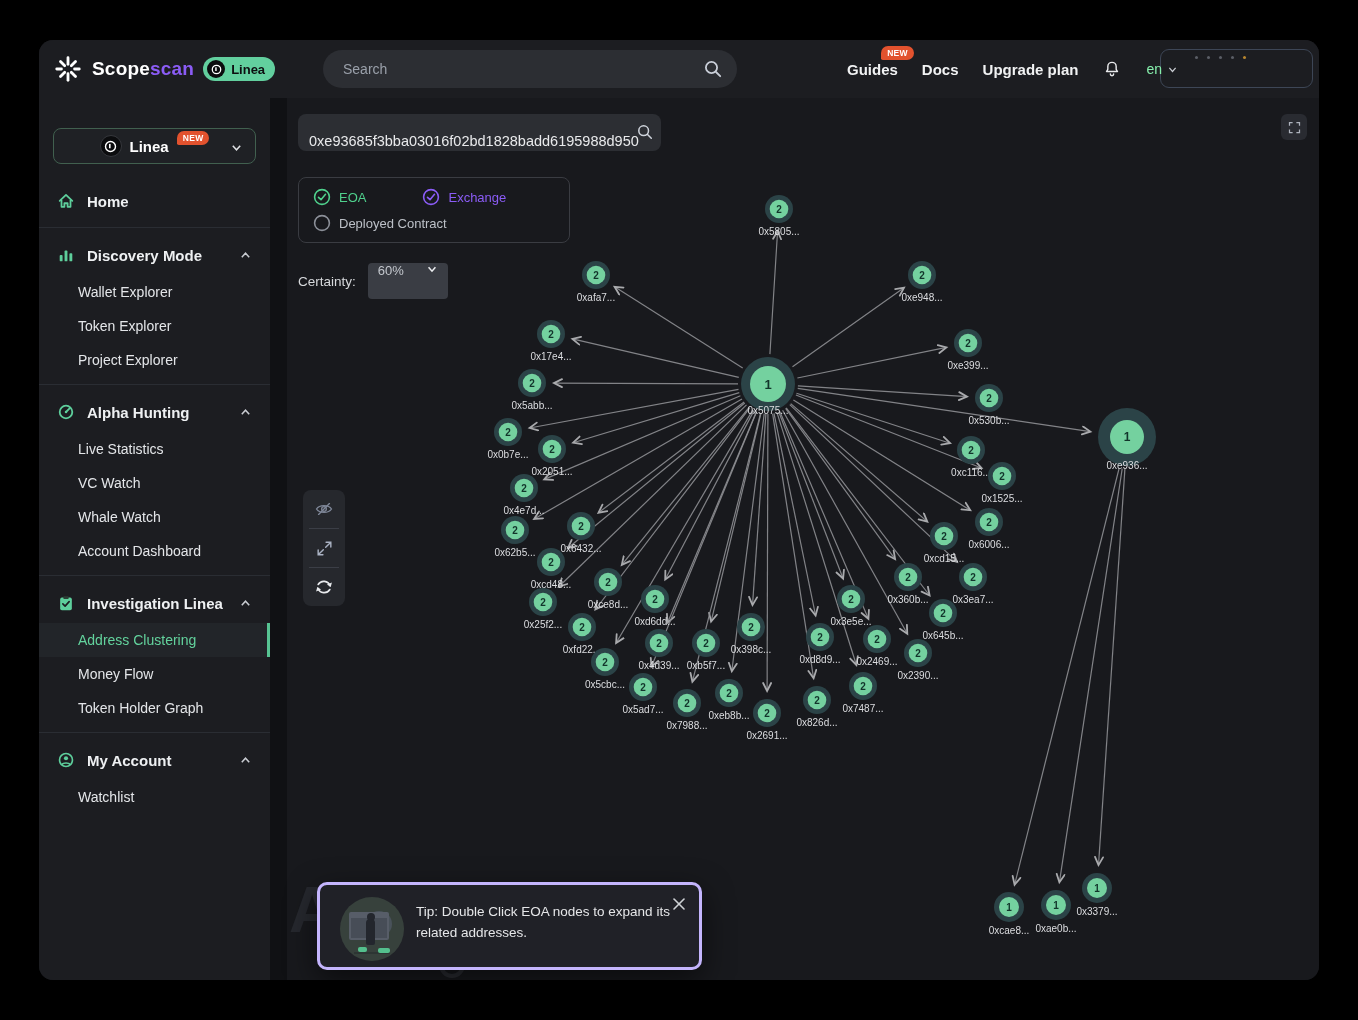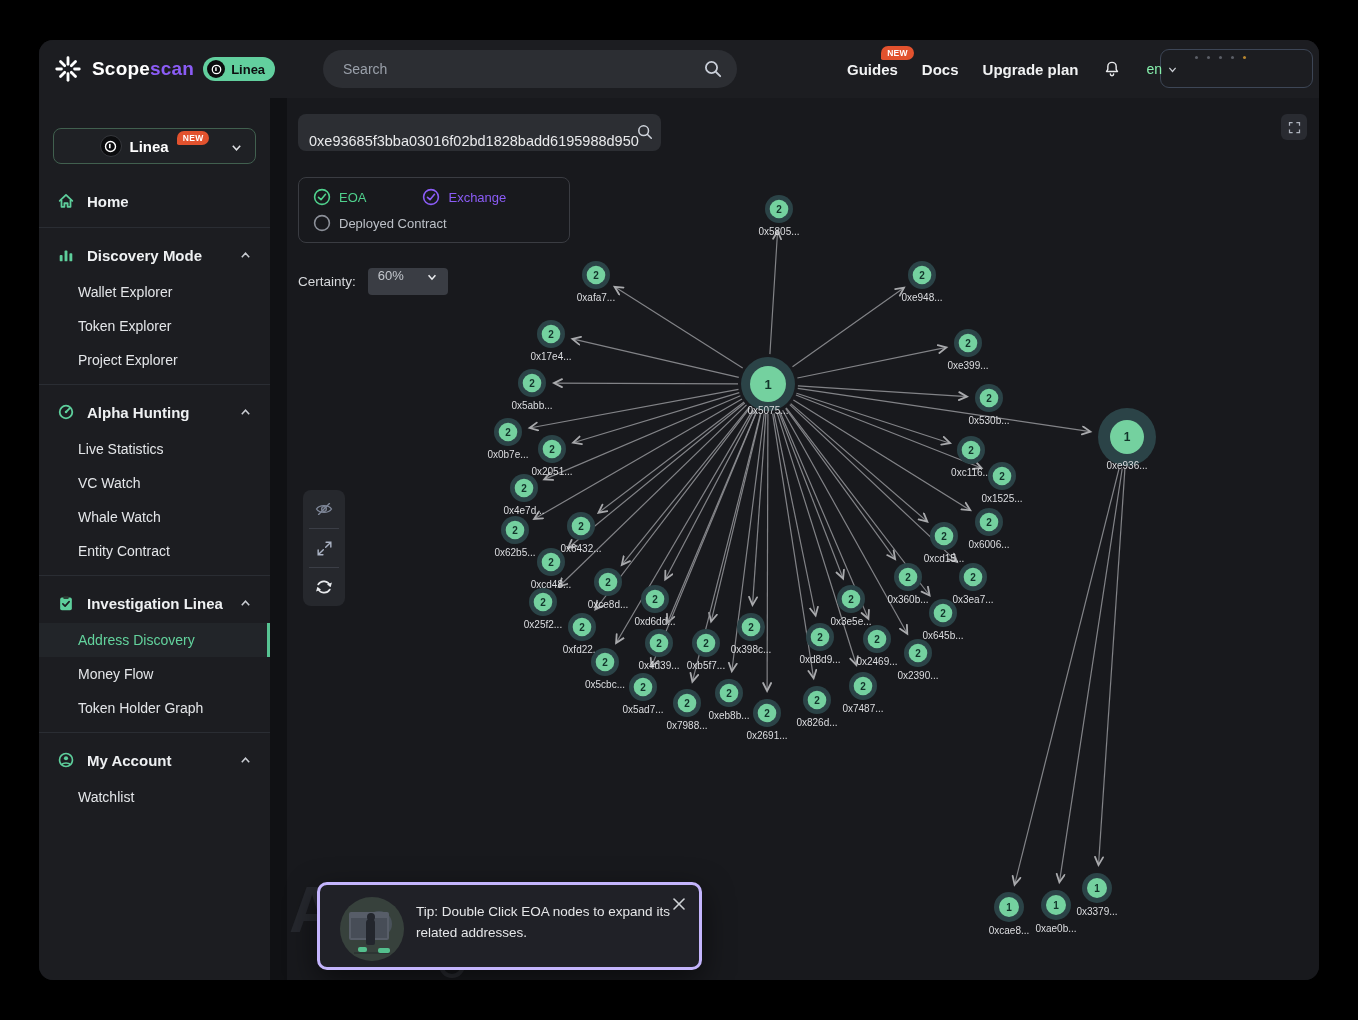--- a/index.html
+++ b/index.html
@@ -48,21 +48,21 @@
   .addr-box input { background:transparent; border:none; outline:none; color:#e9eaec; font-size:14.5px; padding:16px 4px 0 11px; width:100%; height:100%; font-family:"Liberation Sans", sans-serif; }
   .addr-box .mag { position:absolute; right:7px; top:9px; }
   .fs-btn { position:absolute; left:1242px; top:74px; width:26px; height:26px; background:#292b31; border-radius:6px; display:flex; align-items:center; justify-content:center; z-index:3; cursor:pointer; }
   .legend { position:absolute; left:259px; top:137px; width:272px; height:66px; border:1px solid #3a3c42; border-radius:8px; z-index:3; padding:10px 14px; display:flex; flex-direction:column; justify-content:space-between; }
   .legend-row { display:flex; align-items:center; gap:56px; }
   .legend-item { display:flex; align-items:center; gap:8px; cursor:pointer; }
   .legend-item .lab { font-size:13px; }
   .lab-eoa { color:#4fd08c; } .lab-ex { color:#8b5cf6; } .lab-dc { color:#bcc0c7; }
   .certainty { position:absolute; left:259px; top:227px; height:28px; display:flex; align-items:center; gap:12px; z-index:3; }
   .certainty .cl { color:#d7d9dc; font-size:13.5px; }
-  .cert-dd { width:80px; height:27px; background:#3a3d44; border-radius:4px; display:flex; align-items:flex-end; color:#c3c7cd; font-size:13px; padding:12px 10px; justify-content:space-between; cursor:pointer; }
+  .cert-dd { width:80px; height:36px; background:#3a3d44; border-radius:4px; display:flex; align-items:flex-start; color:#c3c7cd; font-size:13px; padding:0 10px; justify-content:space-between; cursor:pointer; }
   .tools { position:absolute; left:264px; top:450px; width:42px; height:116px; background:#26282d; border-radius:8px; z-index:3; display:flex; flex-direction:column; }
   .tool-btn { flex:1; display:flex; align-items:center; justify-content:center; cursor:pointer; }
   .tool-sep { height:1px; background:#3b3e46; margin:0 6px; }
 
   
   .toast { position:absolute; left:278px; top:842px; width:385px; height:88px; background:#202127; border:3px solid #c4b5fd; border-radius:10px; z-index:10; box-shadow:0 10px 30px rgba(0,0,0,.55); }
   .toast-ill { position:absolute; left:20px; top:12px; width:64px; height:64px; border-radius:50%; background:#37413c; overflow:hidden; }
   .ill-gear { position:absolute; left:26px; top:14px; width:26px; height:26px; border-radius:50%; border:6px solid #49525a; }
   .ill-monitor { position:absolute; left:9px; top:15px; width:40px; height:28px; background:#575d68; border-radius:2px; }
   .ill-screen { position:absolute; left:11px; top:21px; width:36px; height:20px; background:#474d57; }
@@ -507,35 +507,35 @@
         <circle cx="10" cy="10" r="1.4" fill="#5ecf9c"></circle>
       </svg>
       <span class="t">Alpha Hunting</span>
       <svg width="13" height="13" viewBox="0 0 14 14">
           <polyline points="3,9 7,4.5 11,9" fill="none" stroke="#c9ccd2" stroke-width="1.6"></polyline>
         </svg>
     </div>
     <div class="side-sub">Live Statistics</div>
     <div class="side-sub">VC Watch</div>
     <div class="side-sub">Whale Watch</div>
-    <div class="side-sub">Entity Contract</div>
+    <div class="side-sub">Account Dashboard</div>
     <div class="side-divider"></div>
 
     <div class="side-section">
       <svg width="18" height="18" viewBox="0 0 20 20">
         <rect x="3.5" y="4" width="13" height="14" rx="2" fill="#5ecf9c"></rect>
         <rect x="7" y="2.5" width="6" height="3" rx="1" fill="#2b3e35"></rect>
         <polyline points="6.5,11 9,13.5 13.5,8.5" fill="none" stroke="#1c1d21" stroke-width="1.8" stroke-linecap="round" stroke-linejoin="round"></polyline>
       </svg>
       <span class="t">Investigation Linea</span>
       <svg width="13" height="13" viewBox="0 0 14 14">
           <polyline points="3,9 7,4.5 11,9" fill="none" stroke="#c9ccd2" stroke-width="1.6"></polyline>
         </svg>
     </div>
-    <div class="side-sub active">Address Discovery</div>
+    <div class="side-sub active">Address Clustering</div>
     <div class="side-sub">Money Flow</div>
     <div class="side-sub">Token Holder Graph</div>
     <div class="side-divider"></div>
 
     <div class="side-section">
       <svg width="18" height="18" viewBox="0 0 20 20">
         <circle cx="10" cy="10" r="7.2" fill="none" stroke="#5ecf9c" stroke-width="1.8"></circle>
         <circle cx="10" cy="8" r="2.3" fill="#5ecf9c"></circle>
         <path d="M5.5 15.2 C6.5 12.8 13.5 12.8 14.5 15.2" fill="none" stroke="#5ecf9c" stroke-width="1.8"></path>
       </svg>

